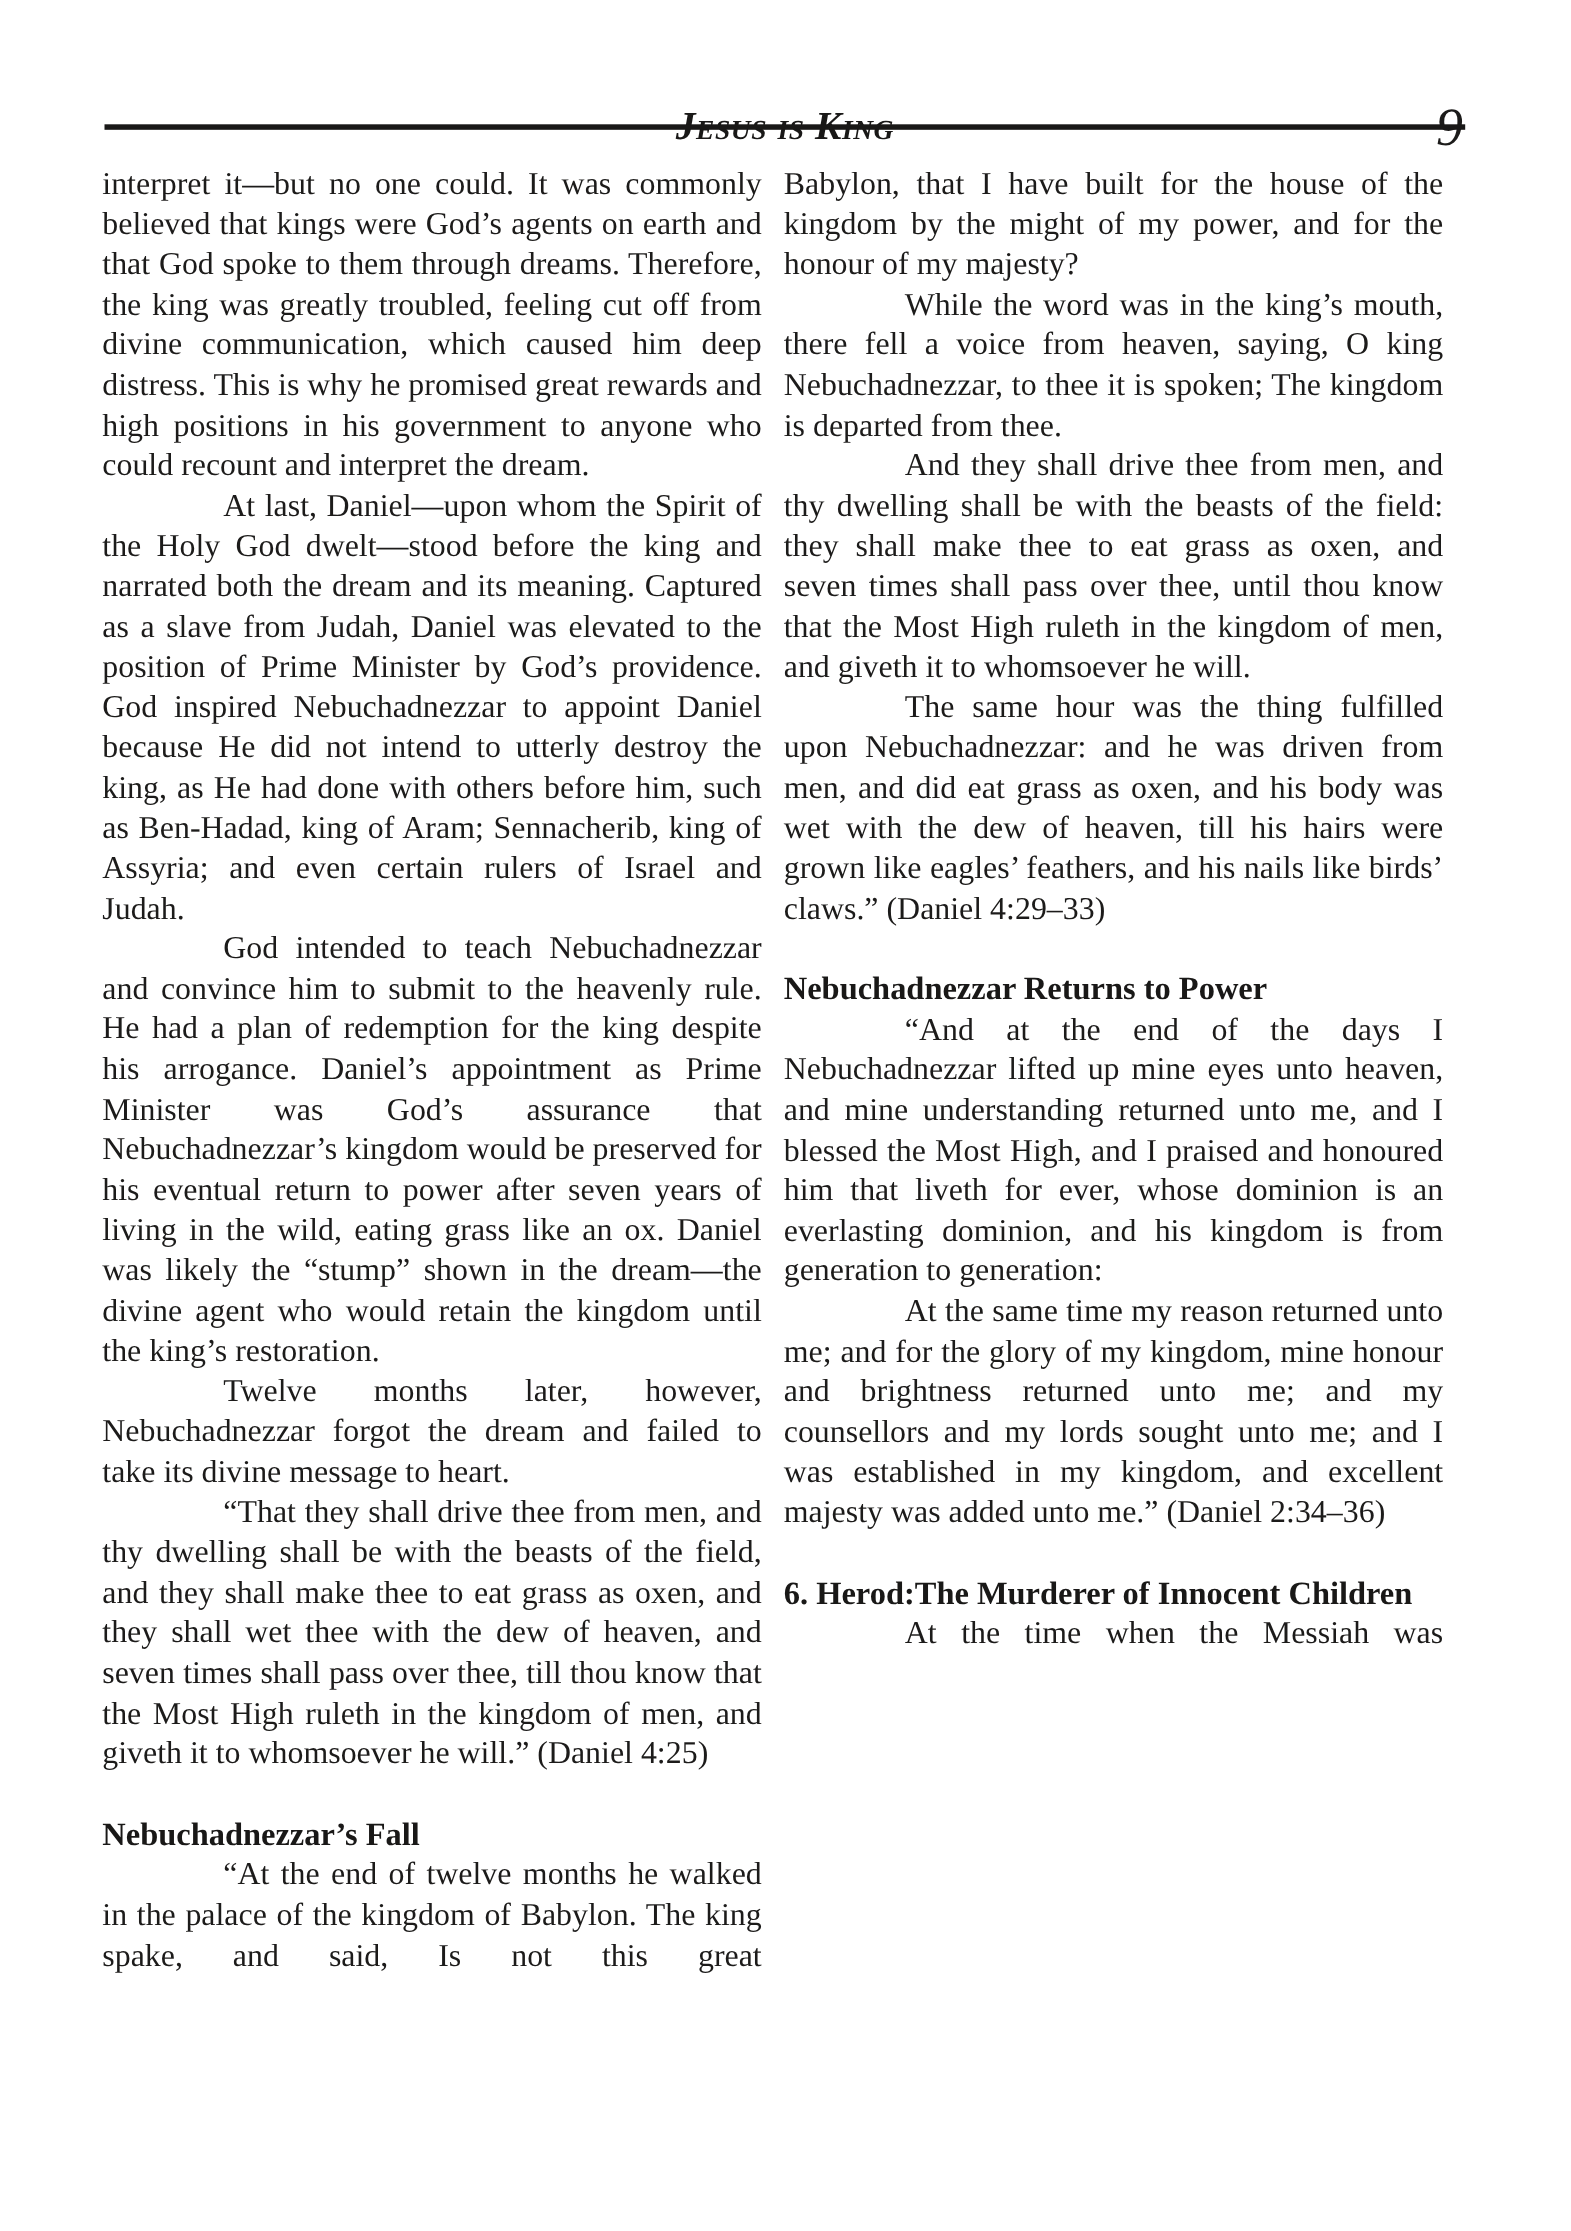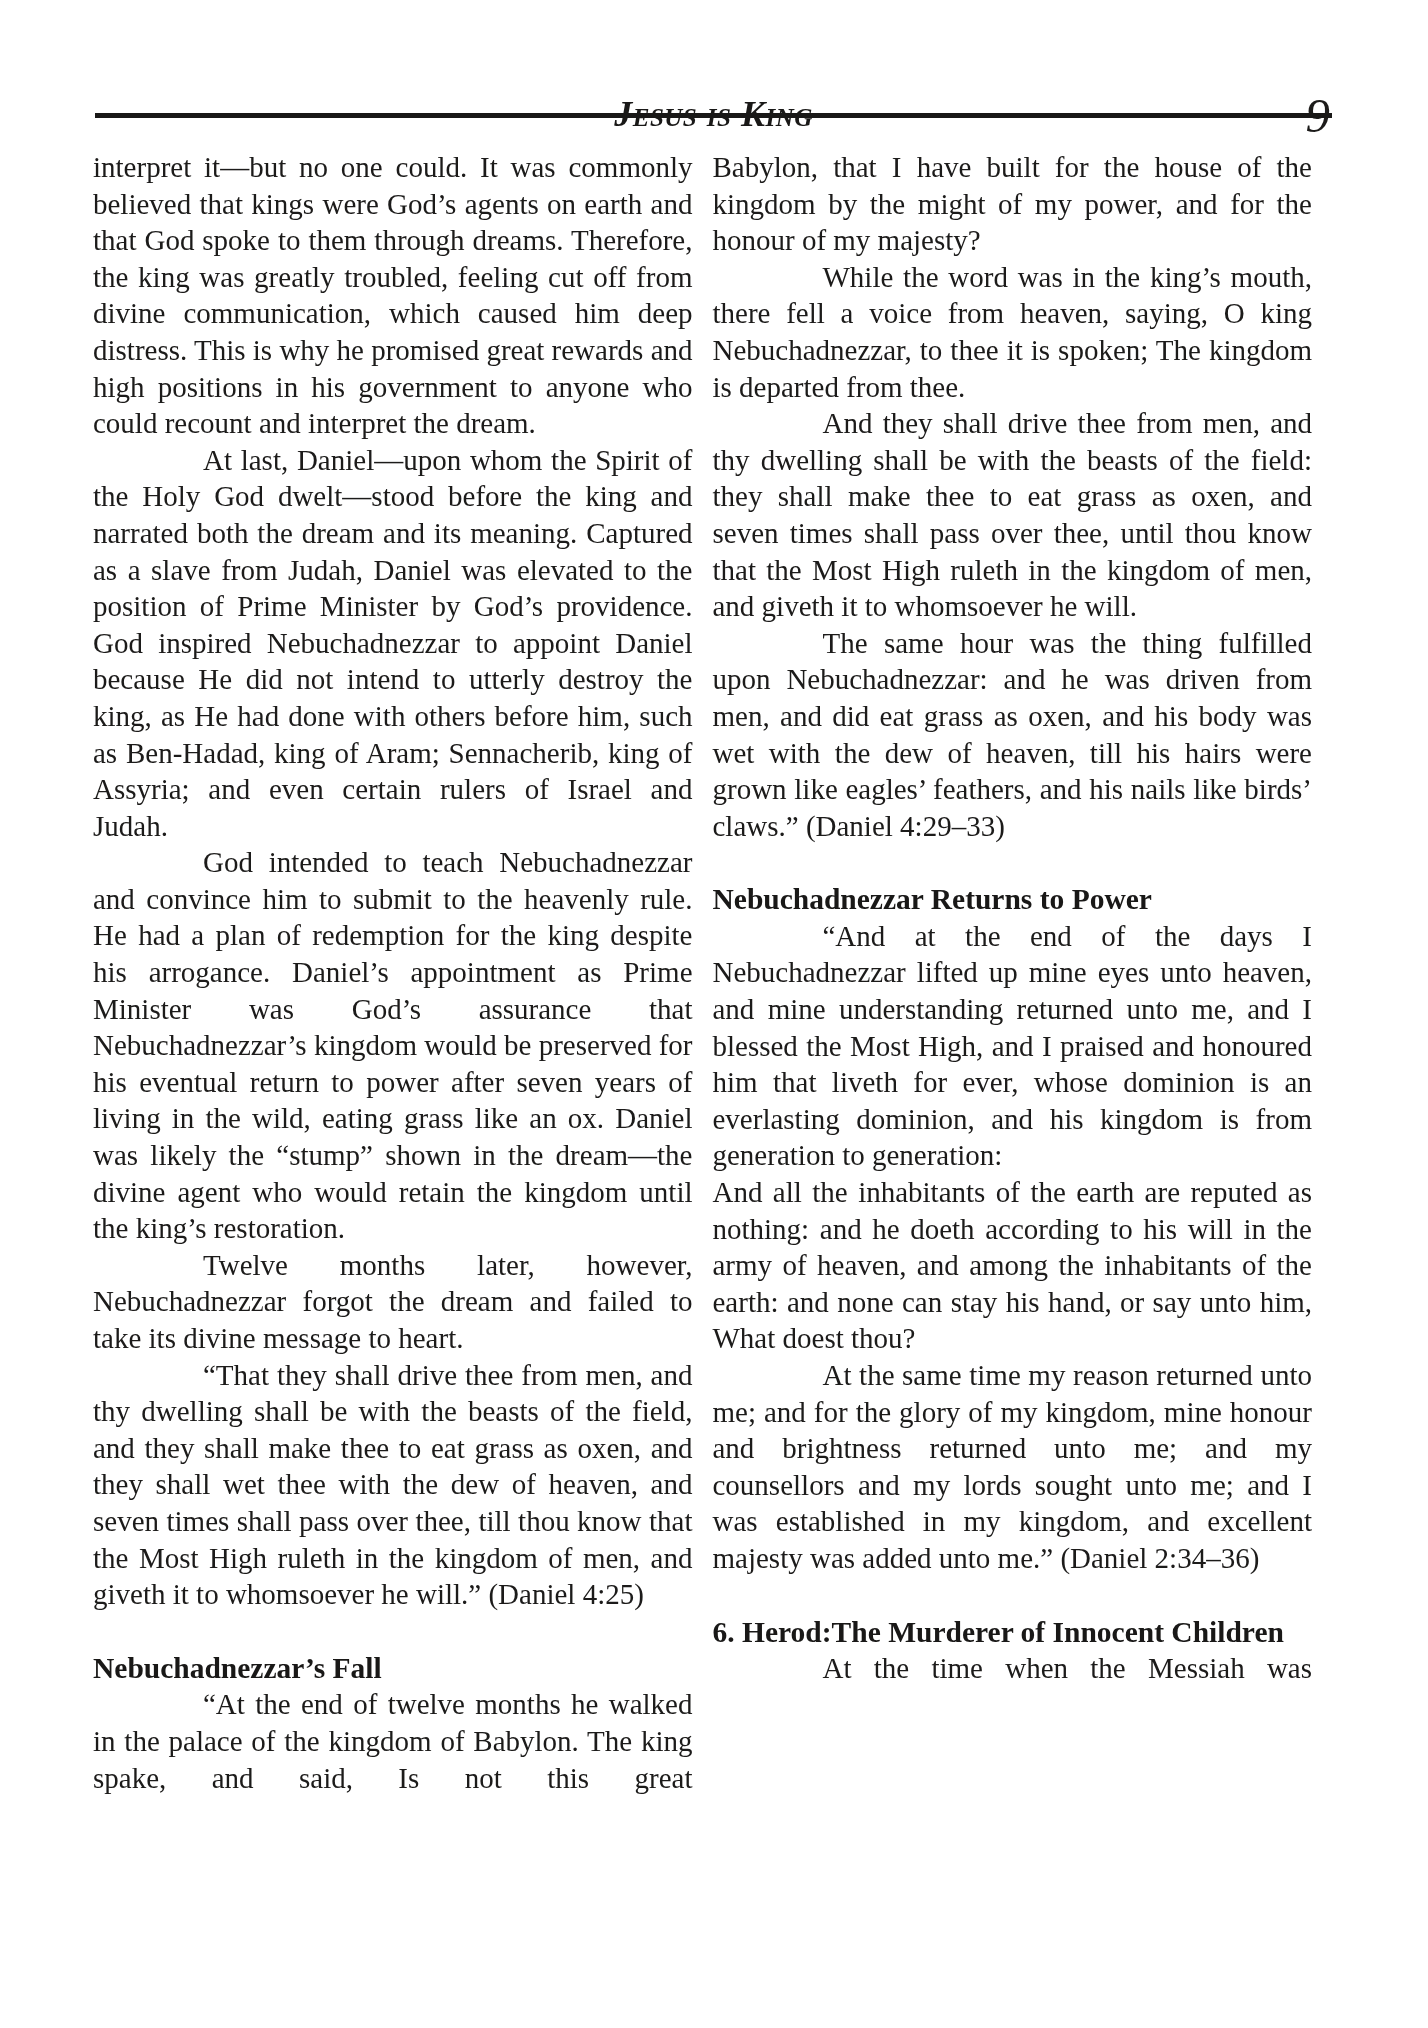--- a/index.html
+++ b/index.html
@@ -103,21 +103,20 @@
       <p class="ind cont">“At the end of twelve months he walked in the palace of the kingdom of Babylon. The king spake, and said, Is not this great</p>
     </section>
 
     <section class="column">
       <p>Babylon, that I have built for the house of the kingdom by the might of my power, and for the honour of my majesty?</p>
       <p class="ind">While the word was in the king’s mouth, there fell a voice from heaven, saying, O king Nebuchadnezzar, to thee it is spoken; The kingdom is departed from thee.</p>
       <p class="ind">And they shall drive thee from men, and thy dwelling shall be with the beasts of the field: they shall make thee to eat grass as oxen, and seven times shall pass over thee, until thou know that the Most High ruleth in the kingdom of men, and giveth it to whomsoever he will.</p>
       <p class="ind">The same hour was the thing fulfilled upon Nebuchadnezzar: and he was driven from men, and did eat grass as oxen, and his body was wet with the dew of heaven, till his hairs were grown like eagles’ feathers, and his nails like birds’ claws.” (Daniel 4:29–33)</p>
       <h2>Nebuchadnezzar Returns to Power</h2>
       <p class="ind">“And at the end of the days I Nebuchadnezzar lifted up mine eyes unto heaven, and mine understanding returned unto me, and I blessed the Most High, and I praised and honoured him that liveth for ever, whose dominion is an everlasting dominion, and his kingdom is from generation to generation:</p>
-      <p>And all the inhabitants of the earth are reputed as nothing: and he doeth according to his will in the army of heaven, and among the inhabitants of the earth: and none can stay his hand, or say unto him, What doest thou?</p>
       <p class="ind">At the same time my reason returned unto me; and for the glory of my kingdom, mine honour and brightness returned unto me; and my counsellors and my lords sought unto me; and I was established in my kingdom, and excellent majesty was added unto me.” (Daniel 2:34–36)</p>
       <h2>6. Herod:The Murderer of Innocent Children</h2>
       <p class="ind cont">At the time when the Messiah was</p>
     </section>
 
   </main>
 
 </div>
 
 </body></html>

